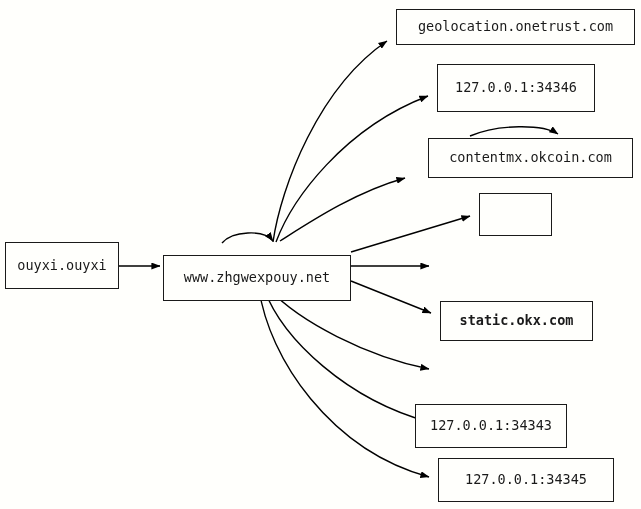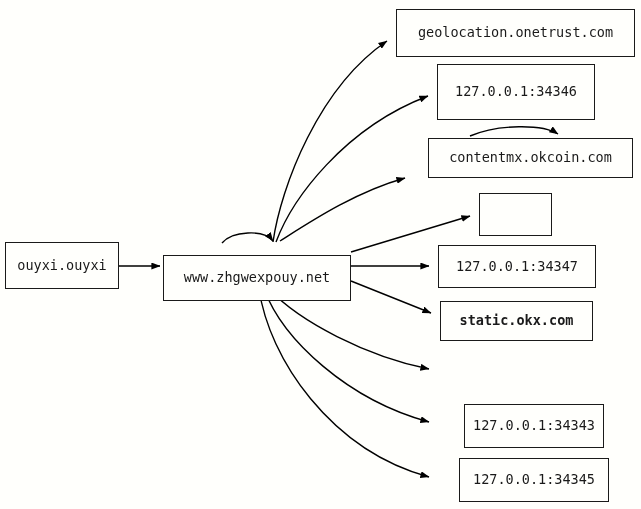--- a/index.html
+++ b/index.html
@@ -86,46 +86,43 @@
   </svg>
 
   <div class="graph-node" style="left:5px; top:242px; width:114px; height:47px;">
     <span class="node-label">ouyxi.ouyxi</span>
   </div>
 
   <div class="graph-node" style="left:163px; top:243px; width:188px; height:46px;margin-top:12px;">
     <span class="node-label">www.zhgwexpouy.net</span>
   </div>
 
-  <div class="graph-node" style="left:396px; top:9px; width:239px; height:48px;">
+  <div class="graph-node" style="left:396px; top:9px; width:239px; height:36px;">
     <span class="node-label">geolocation.onetrust.com</span>
   </div>
 
-  <div class="graph-node" style="left:437px; top:64px; width:158px; height:56px;">
+  <div class="graph-node" style="left:437px; top:64px; width:158px; height:48px;">
     <span class="node-label">127.0.0.1:34346</span>
   </div>
 
   <div class="graph-node" style="left:428px; top:138px; width:205px; height:40px;">
     <span class="node-label">contentmx.okcoin.com</span>
   </div>
 
   <div class="graph-node" style="left:479px; top:193px; width:73px; height:43px;">
     <span class="node-label"></span>
   </div>
 
-  <div class="graph-node" style="left:438px; top:245px; width:158px; height:43px;">
-    <span class="node-label">127.0.0.1:34347</span>
-  </div>
 
   <div class="graph-node" style="left:440px; top:301px; width:153px; height:40px;font-weight:bold;">
     <span class="node-label">static.okx.com</span>
   </div>
 
 
-  <div class="graph-node" style="left:464px; top:404px; width:140px; height:44px;">
+  <div class="graph-node" style="left:415px; top:404px; width:152px; height:44px;">
     <span class="node-label">127.0.0.1:34343</span>
   </div>
 
-  <div class="graph-node" style="left:438px; top:458px; width:150px; height:44px;margin-left:21px;">
+  <div class="graph-node" style="left:438px; top:458px; width:176px; height:44px;">
     <span class="node-label">127.0.0.1:34345</span>
   </div>
 
 </div>
 
 </body></html>

